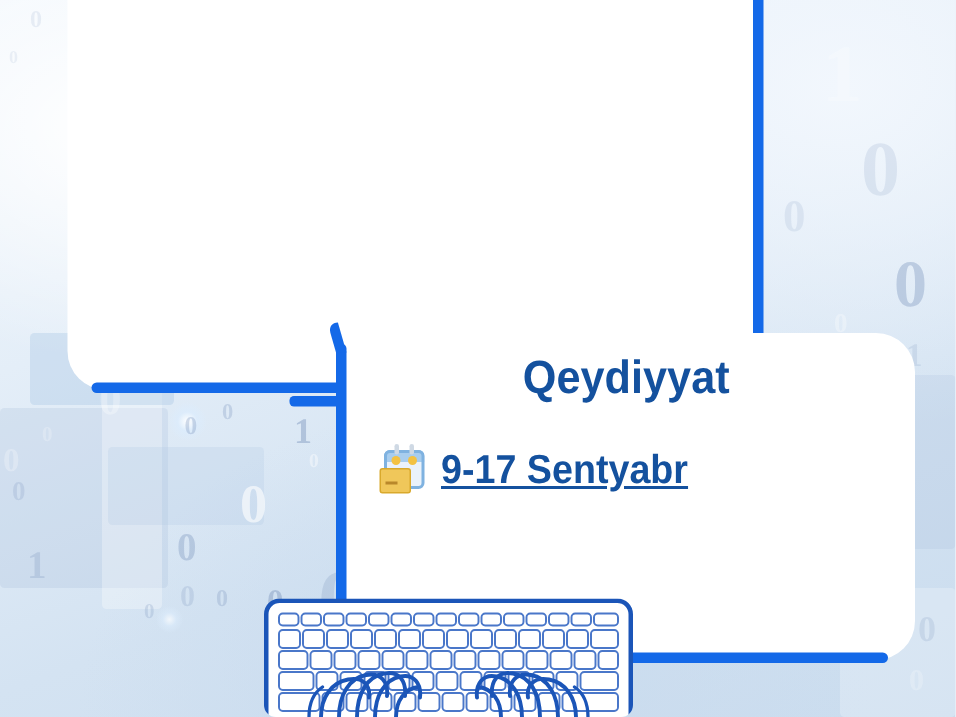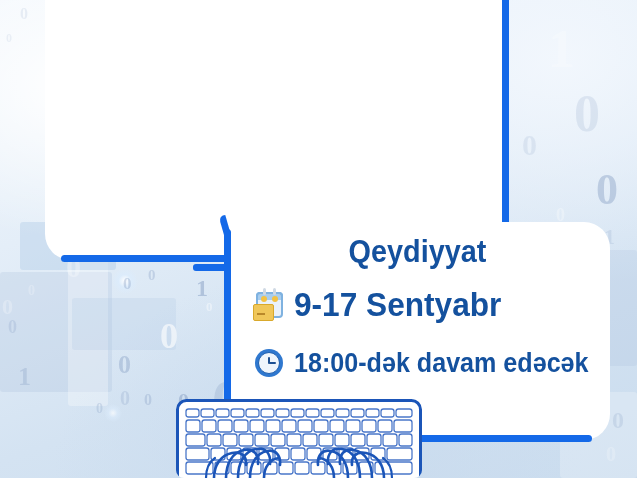--- a/index.html
+++ b/index.html
@@ -126,21 +126,21 @@
     transform-origin:center;
   }
 
   .info-row{
     position:absolute;
     display:flex;align-items:center;
     color:#14519e;
     font-weight:700;
     white-space:nowrap;
   }
-  #row-date{left:252px;top:285px;font-size:34px;}
+  #row-date{left:252px;top:296px;font-size:27px;text-decoration:underline;}
   #row-time{left:252px;top:346px;font-size:27px;}
   .info-row .label{transform:scaleX(.93);transform-origin:left center;}
   .ico{
     width:34px;height:34px;margin-right:8px;flex:0 0 34px;
     position:relative;
   }
 
   
   .cal-body{
     position:absolute;left:4px;top:4px;width:27px;height:26px;
@@ -255,29 +255,20 @@
       <span class="cal-head"></span>
       <span class="cal-ring r1"></span>
       <span class="cal-ring r2"></span>
       <span class="cal-dot d1"></span>
       <span class="cal-dot d2"></span>
       <span class="cal-note"></span>
     </span>
     <span class="label">9-17 Sentyabr</span>
   </div>
 
-  <div class="info-row" id="row-time">
-    <span class="ico">
-      <span class="clock-out"></span>
-      <span class="clock-face"></span>
-      <span class="clock-h"></span>
-      <span class="clock-m"></span>
-    </span>
-    <span class="label">18:00-dək davam edəcək</span>
-  </div>
 
   <div id="keyboard">
     <svg width="246" height="79" viewBox="0 0 246 79" xmlns="http://www.w3.org/2000/svg">
       <defs>
         <clipPath id="kbclip">
             <rect x="0" y="0" width="246" height="79" rx="8"></rect>
           </clipPath>
       </defs>
       <g clip-path="url(#kbclip)">
         <rect x="1.5" y="1.5" width="243" height="110" rx="9" fill="#ffffff" stroke="#1b55b8" stroke-width="3"></rect>

